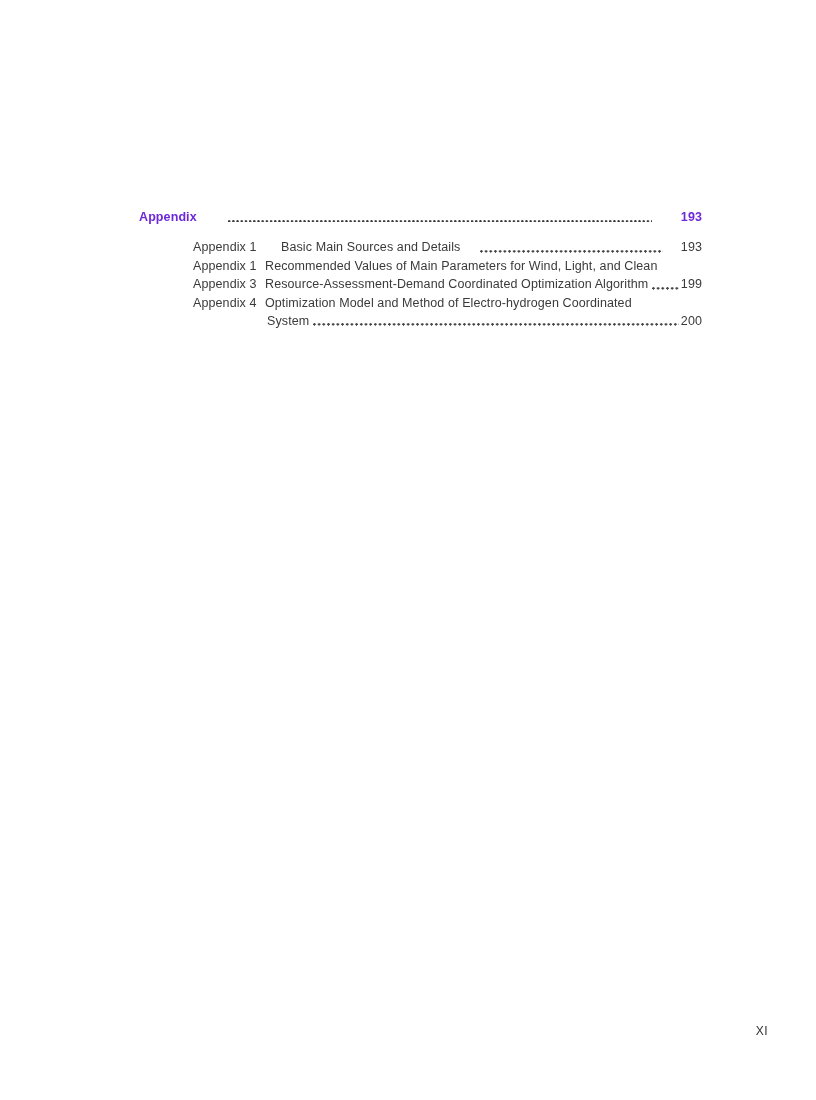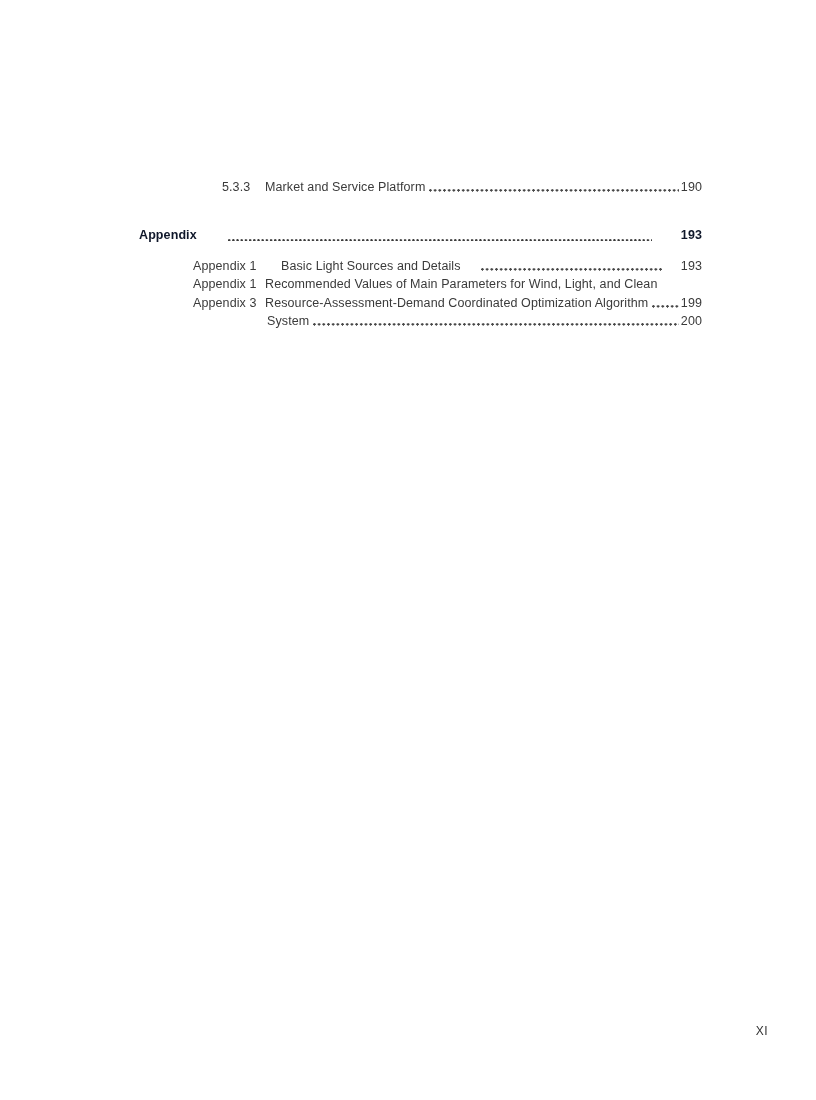--- a/index.html
+++ b/index.html
@@ -34,21 +34,21 @@
   
   .indent-sub    { padding-left: 83px; }  
   .indent-app    { padding-left: 54px; }  
   .indent-cont   { padding-left: 128px; } 
   .label-sub { flex: 0 0 43px; }          
   .label-app { flex: 0 0 72px; }          
   .title { flex: 0 0 auto; }
   .pg { flex: 0 0 auto; text-align: right; }
   .heading {
     font-weight: 700;
-    color: #0f172a;
+    color: #6d28d9;
     margin-top: 30px;
     gap: 27px;
   }
   .gap-after-heading { margin-top: 12px; gap: 16px; }
   
   .dots {
     flex: 1 1 auto;
     min-width: 10px;
     position: relative;
     align-self: stretch;
@@ -79,52 +79,50 @@
     color: #333333;
   }
 </style>
 </head>
 <body>
 
 <div class="page">
 
   <div class="toc">
 
-    <div class="line indent-sub">
-      <span class="label-sub">5.3.3</span>
-      <span class="title">Market and Service Platform</span>
-      <span class="dots"></span>
-      <span class="pg">190</span>
-    </div>
 
     <div class="line heading">
       <span class="title">Appendix</span>
       <span class="dots"></span>
       <span class="pg">193</span>
     </div>
 
     <div class="line indent-app gap-after-heading">
       <span class="label-app">Appendix 1</span>
-      <span class="title">Basic Light Sources and Details</span>
+      <span class="title">Basic Main Sources and Details</span>
       <span class="dots"></span>
       <span class="pg">193</span>
     </div>
 
     <div class="line indent-app">
       <span class="label-app">Appendix 1</span>
       <span class="title">Recommended Values of Main Parameters for Wind, Light, and Clean</span>
     </div>
 
     <div class="line indent-app">
       <span class="label-app">Appendix 3</span>
       <span class="title">Resource-Assessment-Demand Coordinated Optimization Algorithm</span>
       <span class="dots"></span>
       <span class="pg">199</span>
     </div>
 
+    <div class="line indent-app">
+      <span class="label-app">Appendix 4</span>
+      <span class="title">Optimization Model and Method of Electro-hydrogen Coordinated</span>
+    </div>
     <div class="line indent-cont">
       <span class="title">System</span>
       <span class="dots"></span>
       <span class="pg">200</span>
     </div>
 
   </div>
 
   <div class="footer-pagenum">XI</div>
 

